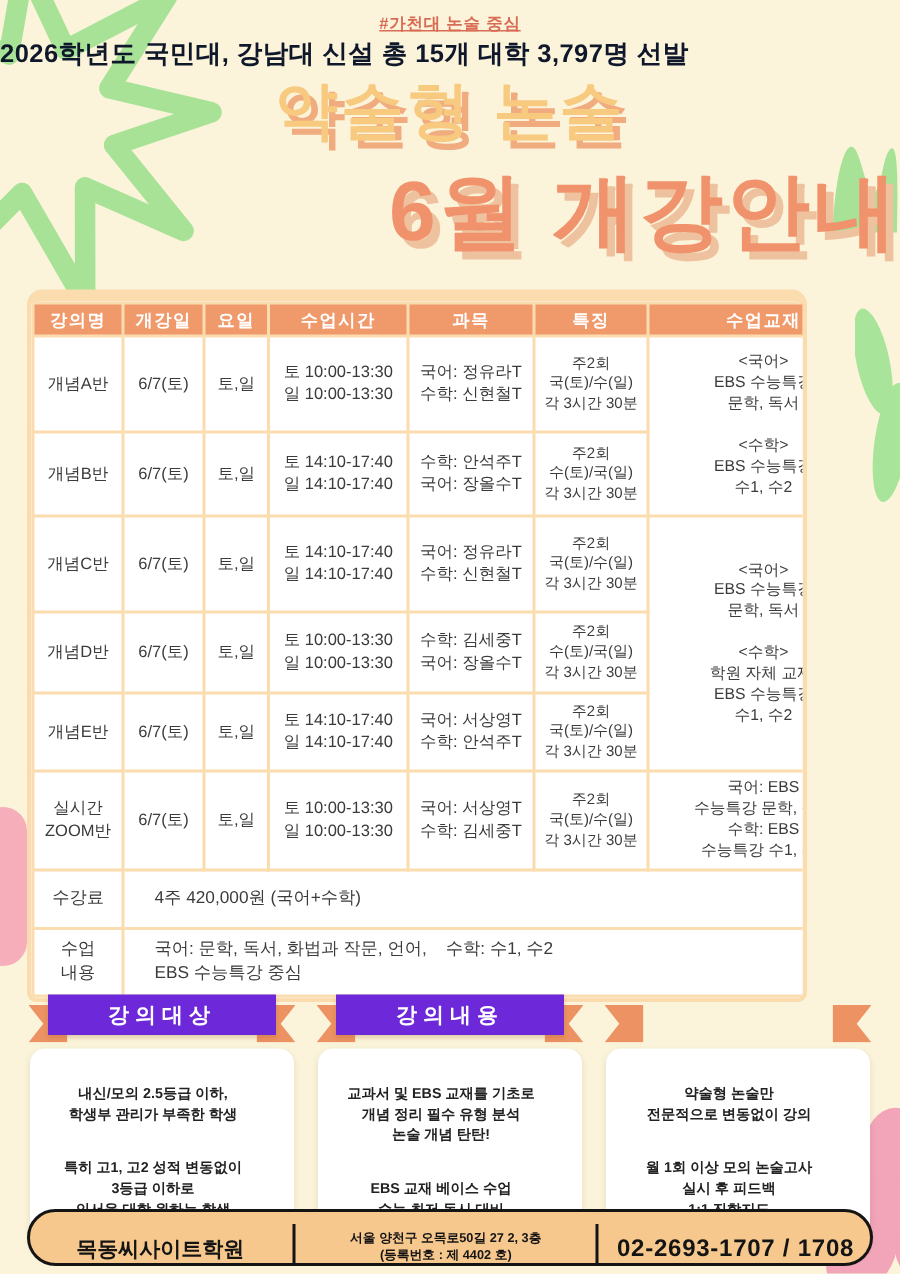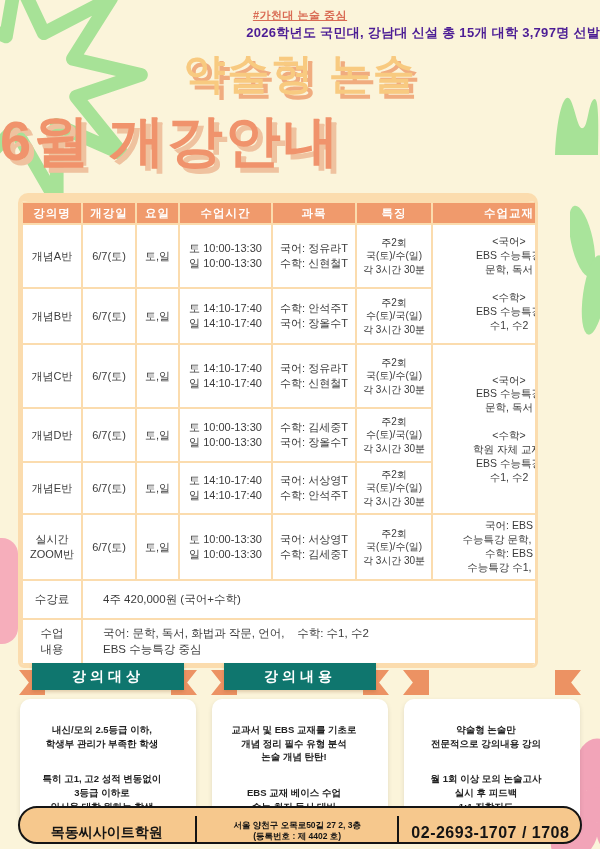--- a/index.html
+++ b/index.html
@@ -11,30 +11,30 @@
   }
   .deco { position:absolute; z-index:0; pointer-events:none; }
   .content { position:absolute; z-index:1; }
 
   
   .tagline {
     top:8px; left:0; width:100%; text-align:center;
     color:#D96B54; font-size:11px; font-weight:bold; letter-spacing:0.5px;text-decoration:underline;
   }
   .subtitle {
-    top:24px; left:0; width:100%; text-align:right;
-    color:#4c1d95; font-size:13px; font-weight:bold; letter-spacing:0.3px;
+    top:24px; left:0; width:100%; text-align:left;
+    color:#0f172a; font-size:17px; font-weight:bold; letter-spacing:0.3px;
   }
   .title1 {
     top:46px; left:0; width:100%; text-align:center;
     font-size:42px; font-weight:900; letter-spacing:2px;
     color:#F8CA80; text-shadow:5px 5px 0 #F0AC7F;
   }
   .title2 {
-    top:104px; left:0; width:100%; text-align:left;
+    top:104px; left:0; width:100%; text-align:right;
     font-size:56px; font-weight:900; letter-spacing:2px;
     color:#F0936C; text-shadow:5px 5px 0 #EFC29F;
   }
 
   
   .table-wrap {
     top:193px; left:18px; width:520px;
     border:3px solid #FBDCAE; border-top-width:8px;
     border-radius:10px 10px 6px 6px;
     background:#fff; overflow:hidden;
@@ -65,21 +65,21 @@
   .card-col { flex:1; display:flex; flex-direction:column; align-items:center; }
   .ribbon { position:relative; width:152px; height:34px; }
   .ribbon-tail {
     position:absolute; top:7px; width:26px; height:25px;
     background:#EC9263; z-index:1;
   }
   .ribbon-tail.l { left:-13px; clip-path:polygon(0 0,100% 0,100% 100%,0 100%,38% 50%); }
   .ribbon-tail.r { right:-13px; clip-path:polygon(0 0,100% 0,62% 50%,100% 100%,0 100%); }
   .ribbon-bar {
     position:absolute; left:0; top:0; width:100%; height:27px; z-index:2;
-    background:#0f766e; color:#fff; font-weight:bold; font-size:14px;
+    background:#6d28d9; color:#fff; font-weight:bold; font-size:14px;
     letter-spacing:4px; text-align:center; line-height:27px;
     box-shadow:0 2px 3px rgba(150,90,40,0.25);
   }
   .card {
     width:100%; min-height:96px; margin-top:2px;
     background:#fff; border-radius:10px;
     box-shadow:0 2px 5px rgba(0,0,0,0.10);
     padding:10px 16px 8px 4px;
     font-size:9.5px; font-weight:bold; color:#222;
     text-align:center; line-height:1.45; white-space:pre-line;
@@ -297,21 +297,21 @@
 수능 최저 동시 대비</div>
     </div>
   </div>
   <div class="card-col">
     <div class="ribbon">
       <div class="ribbon-tail l"></div>
       <div class="ribbon-tail r"></div>
     </div>
     <div class="card">
       <div class="p1">약술형 논술만
-전문적으로 강의내용 강의</div>
+전문적으로 변동없이 강의</div>
       <div class="p2">월 1회 이상 모의 논술고사
 실시 후 피드백
 1:1 진학지도</div>
     </div>
   </div>
 </div>
 
 <div class="content footer">
   <div class="sec name">목동씨사이트학원</div>
   <div class="vline"></div>

